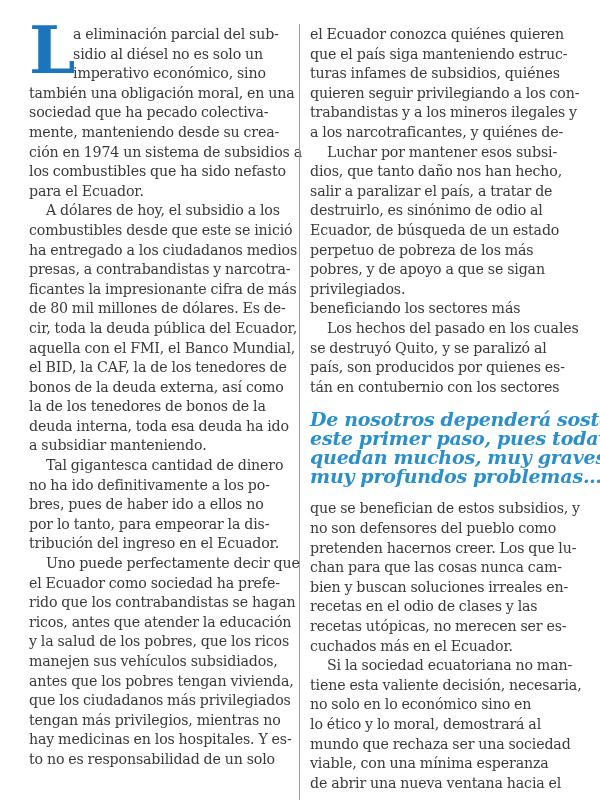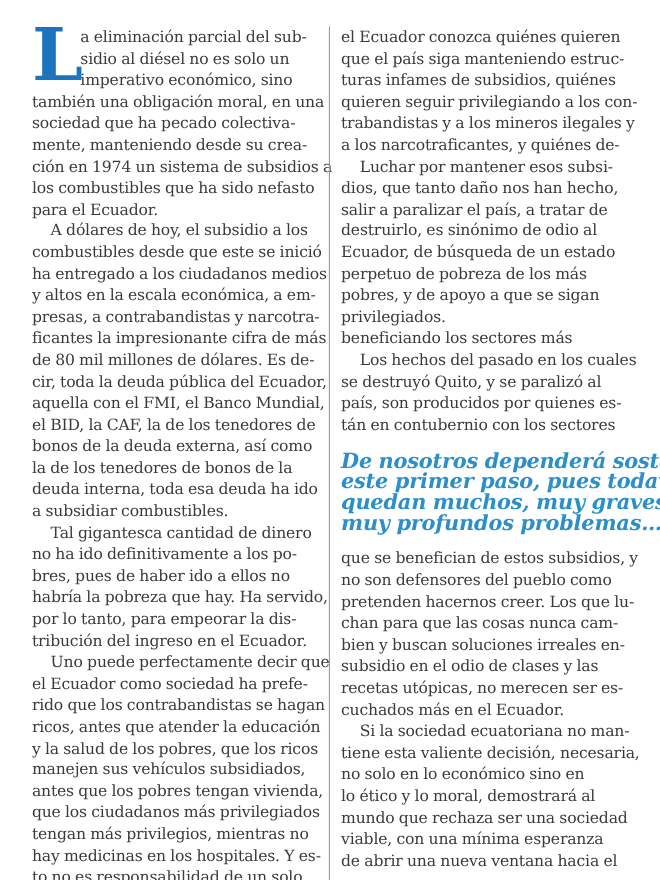--- a/index.html
+++ b/index.html
@@ -103,37 +103,35 @@
           <span class="line">sociedad que ha pecado colectiva-</span>
           <span class="line">mente, manteniendo desde su crea-</span>
           <span class="line">ción en 1974 un sistema de subsidios a</span>
           <span class="line">los combustibles que ha sido nefasto</span>
           <span class="line">para el Ecuador.</span>
         </div>
         <div>
           <span class="line indent">A dólares de hoy, el subsidio a los</span>
           <span class="line">combustibles desde que este se inició</span>
           <span class="line">ha entregado a los ciudadanos medios</span>
-          <span class="line">y altos en la escala económica, a em-</span>
           <span class="line">presas, a contrabandistas y narcotra-</span>
           <span class="line">ficantes la impresionante cifra de más</span>
           <span class="line">de 80 mil millones de dólares. Es de-</span>
           <span class="line">cir, toda la deuda pública del Ecuador,</span>
           <span class="line">aquella con el FMI, el Banco Mundial,</span>
           <span class="line">el BID, la CAF, la de los tenedores de</span>
           <span class="line">bonos de la deuda externa, así como</span>
           <span class="line">la de los tenedores de bonos de la</span>
           <span class="line">deuda interna, toda esa deuda ha ido</span>
-          <span class="line">a subsidiar combustibles.</span>
+          <span class="line">a subsidiar manteniendo.</span>
         </div>
         <div>
           <span class="line indent">Tal gigantesca cantidad de dinero</span>
           <span class="line">no ha ido definitivamente a los po-</span>
           <span class="line">bres, pues de haber ido a ellos no</span>
-          <span class="line">habría la pobreza que hay. Ha servido,</span>
           <span class="line">por lo tanto, para empeorar la dis-</span>
           <span class="line">tribución del ingreso en el Ecuador.</span>
         </div>
         <div>
           <span class="line indent">Uno puede perfectamente decir que</span>
           <span class="line">el Ecuador como sociedad ha prefe-</span>
           <span class="line">rido que los contrabandistas se hagan</span>
           <span class="line">ricos, antes que atender la educación</span>
           <span class="line">y la salud de los pobres, que los ricos</span>
           <span class="line">manejen sus vehículos subsidiados,</span>
@@ -181,21 +179,21 @@
         <span class="line">este primer paso, pues todavía</span>
         <span class="line">quedan muchos, muy graves y</span>
         <span class="line">muy profundos problemas…</span>
       </div>
     <div id="right-after-cont">
         <span class="line">que se benefician de estos subsidios, y</span>
         <span class="line">no son defensores del pueblo como</span>
         <span class="line">pretenden hacernos creer. Los que lu-</span>
         <span class="line">chan para que las cosas nunca cam-</span>
         <span class="line">bien y buscan soluciones irreales en-</span>
-        <span class="line">subsidio en el odio de clases y las</span>
+        <span class="line">recetas en el odio de clases y las</span>
         <span class="line">recetas utópicas, no merecen ser es-</span>
         <span class="line">cuchados más en el Ecuador.</span>
       </div>
     <div id="right-after">
         <div>
           <span class="line indent">Si la sociedad ecuatoriana no man-</span>
           <span class="line">tiene esta valiente decisión, necesaria,</span>
           <span class="line">no solo en lo económico sino en</span>
           <span class="line">lo ético y lo moral, demostrará al</span>
           <span class="line">mundo que rechaza ser una sociedad</span>

